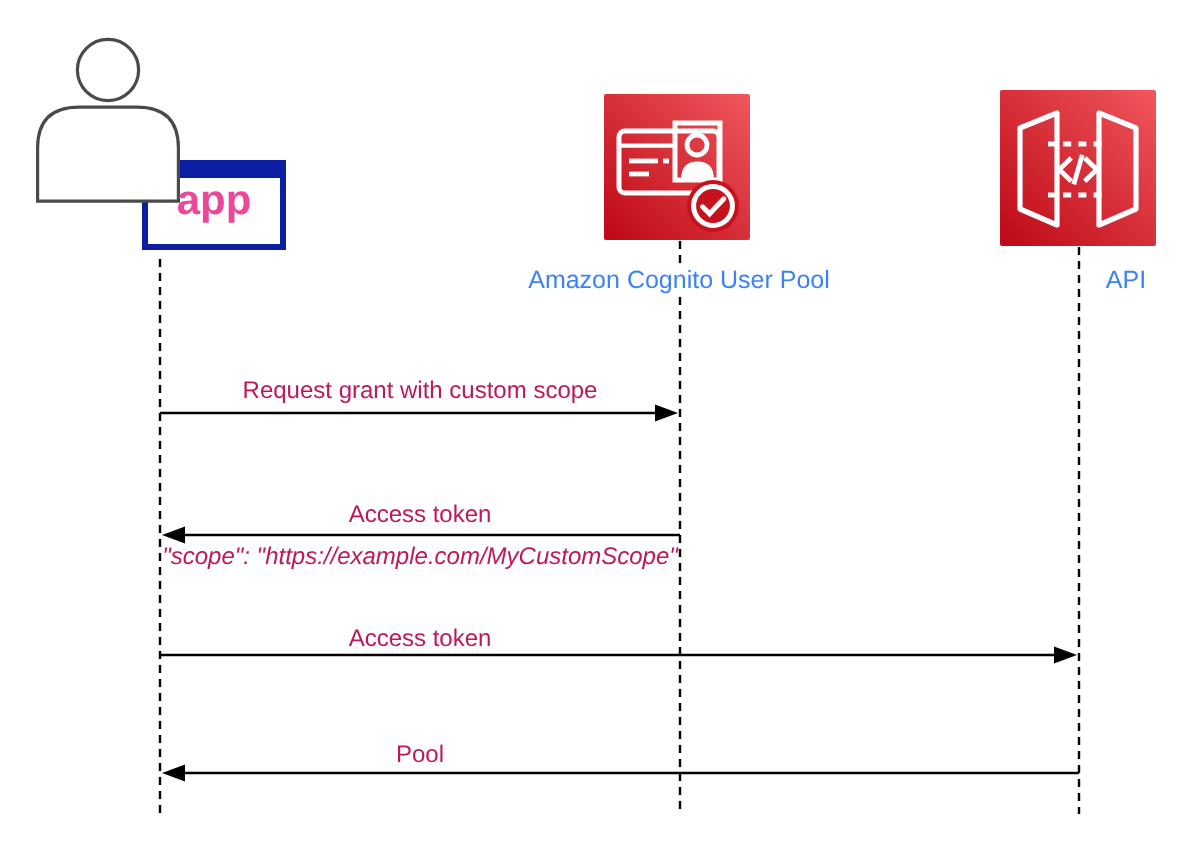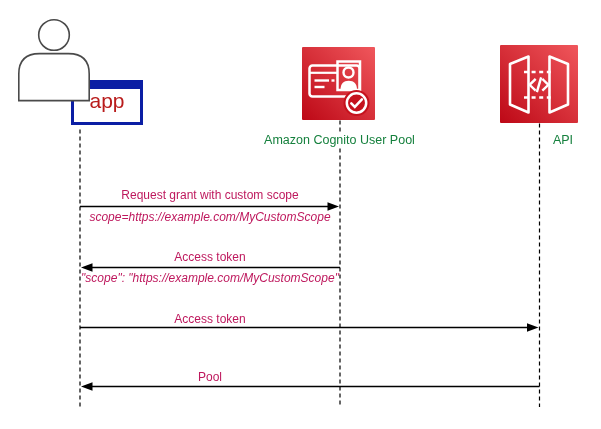--- a/index.html
+++ b/index.html
@@ -4,26 +4,26 @@
 <style>
   html,body{margin:0;padding:0;background:#ffffff;}
   body{font-family:"Liberation Sans",sans-serif;}
   .canvas{position:relative;width:601px;height:429px;background:#ffffff;overflow:hidden;}
 
   
   .app-window{position:absolute;left:71px;top:80px;width:72px;height:45px;
     box-sizing:border-box;border:3px solid #0b1ea4;background:#ffffff;z-index:1;}
   .app-window-bar{position:absolute;left:0;top:0;right:0;height:6px;background:#0b1ea4;}
   .app-label{position:absolute;left:107px;top:91px;transform:translateX(-50%);
-    font-size:21px;line-height:20px;color:#b91c1c;z-index:4;white-space:nowrap;}
+    font-size:21px;line-height:20px;color:#ec4899;z-index:4;white-space:nowrap;font-weight:bold;}
 
   .overlay{position:absolute;left:0;top:0;z-index:3;pointer-events:none;}
   .icon{position:absolute;z-index:2;}
 
-  .actor-label{position:absolute;transform:translateX(-50%);font-size:12.5px;color:#15803d;
+  .actor-label{position:absolute;transform:translateX(-50%);font-size:12.5px;color:#3b82f6;
     background:#ffffff;padding:0 2px;white-space:nowrap;z-index:4;}
 
   .msg-label,.msg-sub{position:absolute;left:210px;transform:translateX(-50%);
     white-space:nowrap;font-size:12px;line-height:1.15;color:#be185d;z-index:4;}
   .msg-sub{font-style:italic;}
 
   
   .lifeline{stroke:#000;stroke-width:1.2;stroke-dasharray:4 3;}
   .mline{stroke:#000;stroke-width:1.3;}
   .mhead{fill:#000;stroke:none;}
@@ -118,21 +118,20 @@
       <path d="M34.8,34.8 L29.6,39.8 L34.8,44.8"></path>
       <path d="M43.2,34.8 L48.4,39.8 L43.2,44.8"></path>
       <line x1="40.8" y1="33.6" x2="37.2" y2="46"></line>
     </g>
   </svg>
 
   <div class="actor-label" style="left:339.5px;top:133px">Amazon Cognito User Pool</div>
   <div class="actor-label" style="left:563px;top:133px">API</div>
 
   <div class="msg-label" style="top:189px">Request grant with custom scope</div>
-  <div class="msg-sub" style="top:211px">scope=https://example.com/MyCustomScope</div>
 
   <div class="msg-label" style="top:251px">Access token</div>
   <div class="msg-sub" style="top:272px">"scope": "https://example.com/MyCustomScope"</div>
 
   <div class="msg-label" style="top:313px">Access token</div>
 
   <div class="msg-label" style="top:371px">Pool</div>
 
 </div>
 

